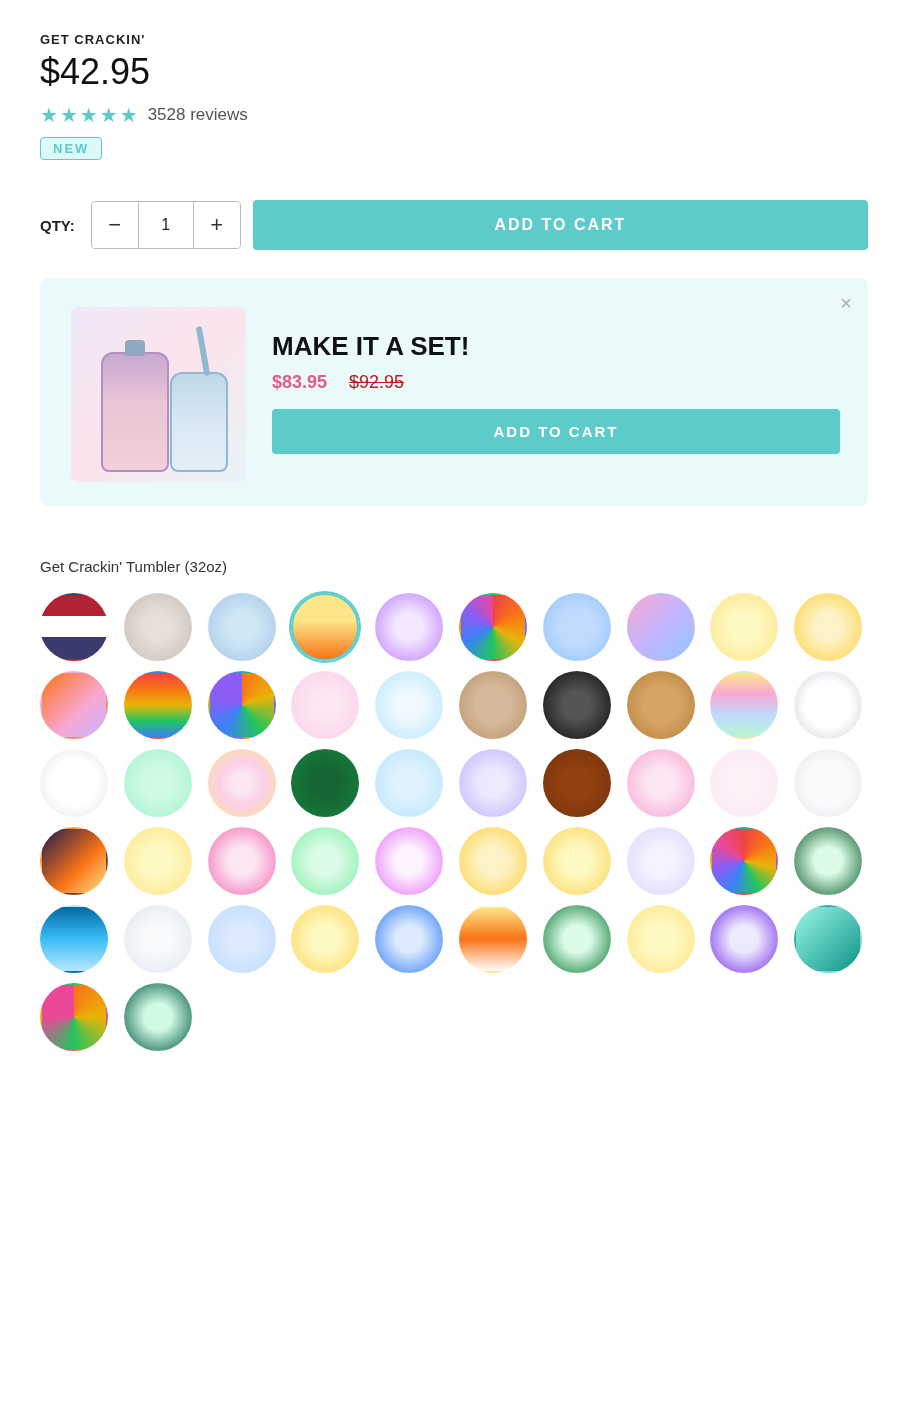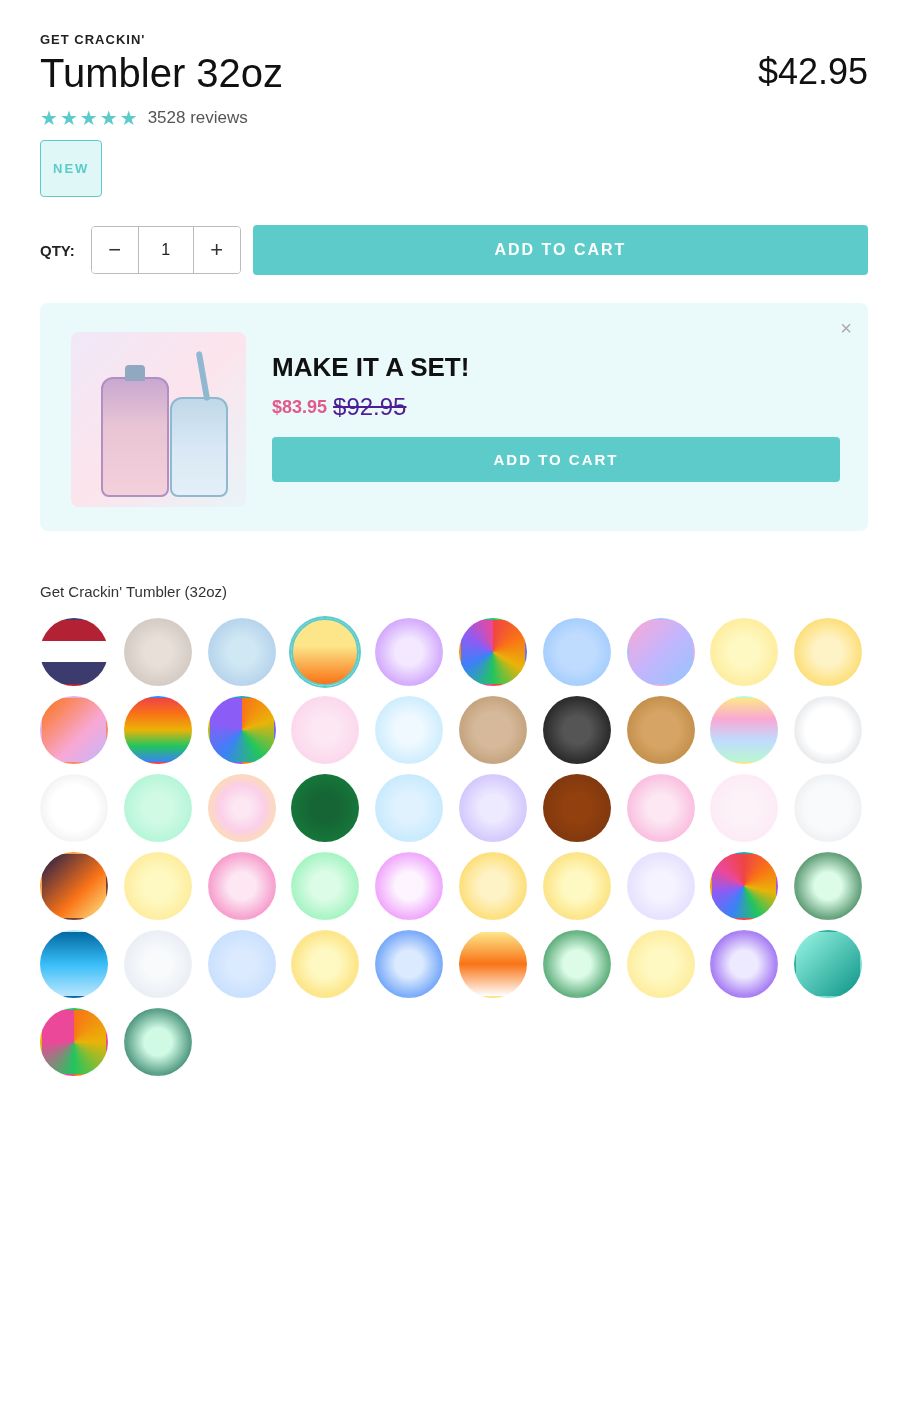--- a/index.html
+++ b/index.html
@@ -60,22 +60,22 @@
 
     .new-badge {
       display: inline-block;
       background: #e0f7f7;
       color: #5ecbcb;
       border: 1.5px solid #5ecbcb;
       border-radius: 4px;
       font-size: 13px;
       font-weight: 700;
       letter-spacing: 2px;
-      padding: 20px 12px;
-      margin-bottom: 28px;
+      padding: 3px 12px;
+      margin-bottom: 40px;
     }
 
     .qty-cart-row {
       display: flex;
       align-items: center;
       gap: 12px;
       margin-bottom: 28px;
     }
 
     .qty-label {
@@ -234,33 +234,33 @@
     .set-product-name {
       font-size: 16px;
       font-weight: 700;
       color: #222;
       margin-bottom: 8px;
     }
 
     .set-price-row {
       display: flex;
       align-items: center;
-      gap: 6px;
+      gap: 22px;
       margin-bottom: 16px;
     }
 
     .set-sale-price {
       font-size: 18px;
       font-weight: 700;
       color: #e05a8a;
     }
 
     .set-original-price {
-      font-size: 24px;
-      color: #4c1d95;
+      font-size: 18px;
+      color: #b91c1c;
       text-decoration: line-through;
     }
 
     .set-add-to-cart-btn {
       background: #5ecbcb;
       color: #fff;
       border: none;
       border-radius: 4px;
       padding: 14px 40px;
       font-size: 15px;
@@ -387,21 +387,20 @@
     .sw-arrows { background: radial-gradient(circle, #d1fae5 30%, #065f46 100%); }
   </style>
 </head>
 <body>
 
 
 
 <p class="product-subtitle">GET CRACKIN'</p>
 
 <div class="product-title-row">
-  <h1 class="product-title">Tumbler 32oz</h1>
   <span class="product-price">$42.95</span>
 </div>
 
 <div class="reviews-row">
   <span class="stars">★★★★★</span>
   <span class="reviews-count">3528 reviews</span>
 </div>
 
 <span class="new-badge">NEW</span>
 

